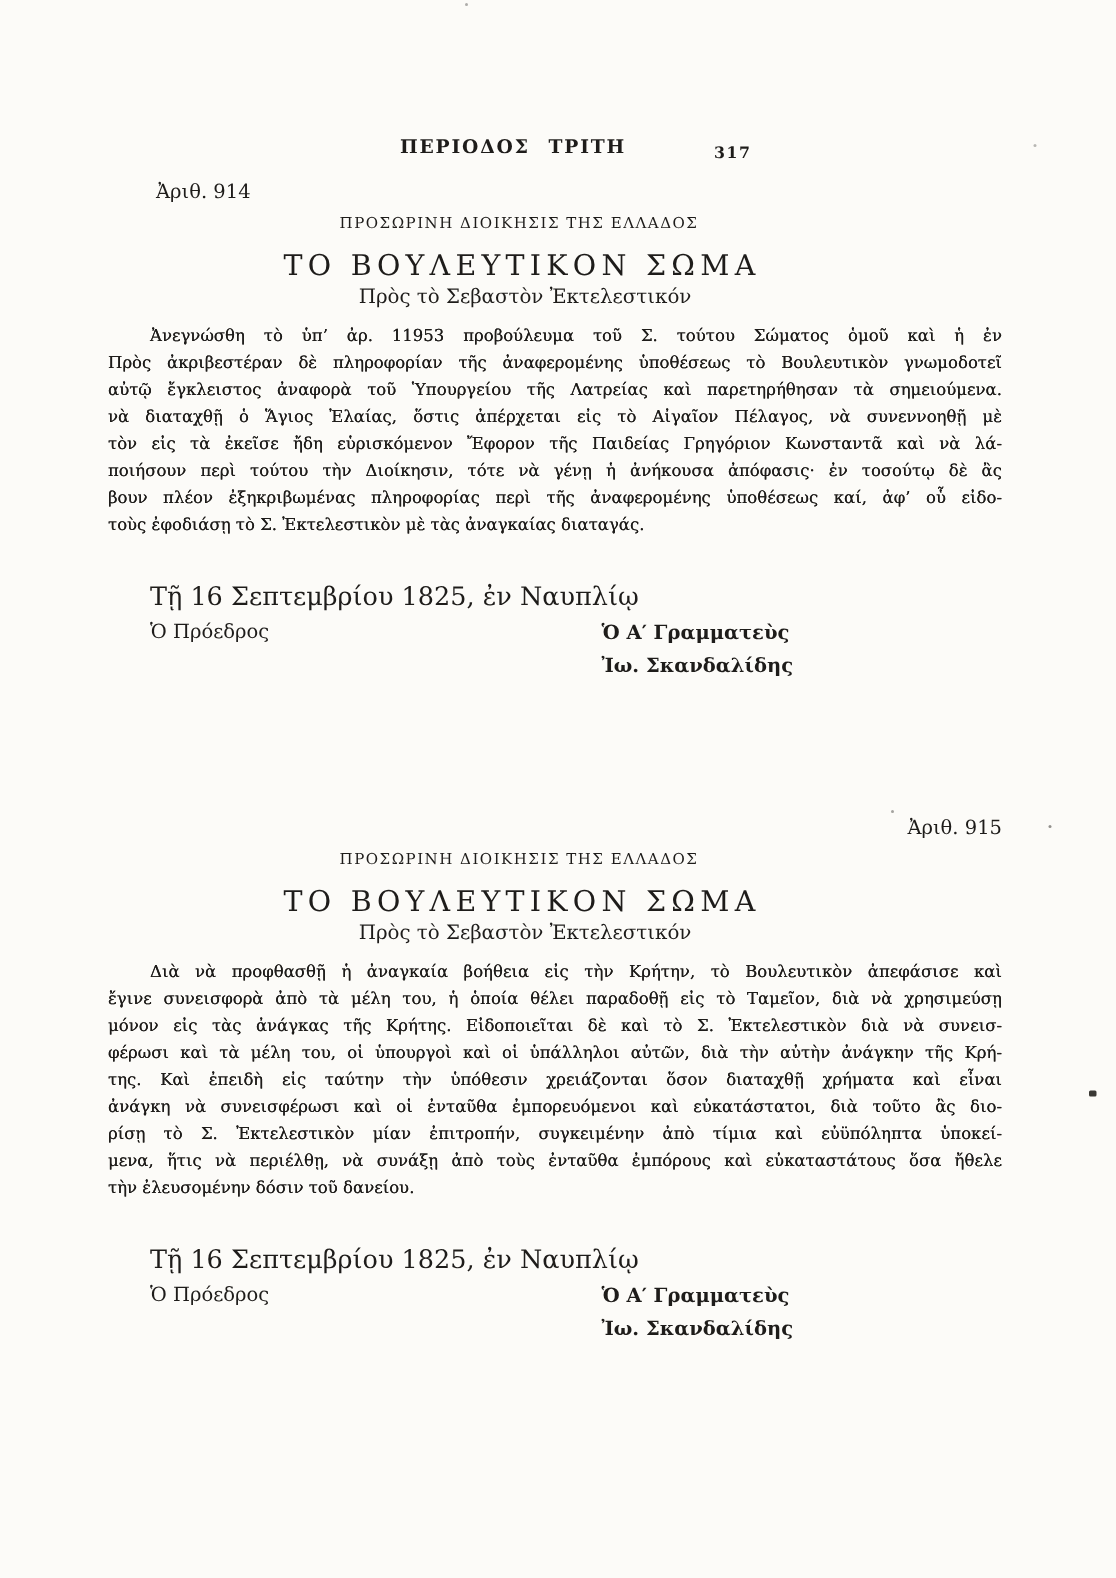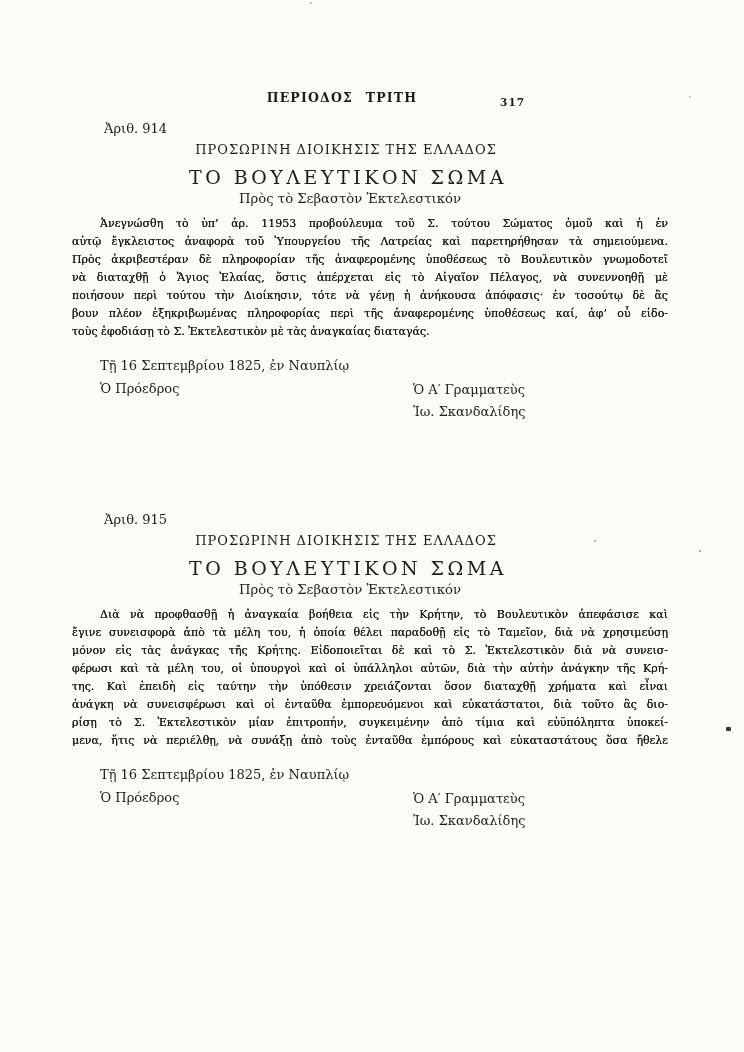--- a/index.html
+++ b/index.html
@@ -22,37 +22,37 @@
     text-align: center;
     padding-right: 56px;
     font-size: 12.5px;
     letter-spacing: 1.2px;
     word-spacing: 7px;
     font-weight: bold;
   }
   .page-number {
     position: absolute;
     top: 6px;
-    right: 143px;
+    right: 167px;
     font-size: 10.5px;
     letter-spacing: 1px;
     font-weight: bold;
     word-spacing: normal;
   }
   
   .doc-number {
     margin-top: 14px;
     font-size: 13px;
     margin-left: 32px;
   }
   .doc-title {
     margin-top: 4px;
     text-align: center;
     padding-right: 48px;
-    font-size: 13px;
+    font-size: 10px;
     font-weight: 500;
     letter-spacing: 1px;
     line-height: 20px;
   }
   .doc-body-heading {
     margin-top: 9px;
     text-align: center;
     padding-right: 44px;
     font-size: 19px;
     font-weight: 500;
@@ -70,37 +70,37 @@
   .doc-paragraph .line {
     font-size: 11px;
     line-height: 18px;
     text-align: justify;
     text-align-last: justify;
     text-shadow: 0 0 0.3px currentColor;
   }
   .doc-paragraph .line.first { padding-left: 28px; }
   .doc-paragraph .line.last  { text-align-last: left; }
   .doc-dateline {
-    margin-top: 16px;
+    margin-top: 31px;
     margin-left: 28px;
-    font-size: 13px;
+    font-size: 17px;
     line-height: 17px;
   }
   .sig-row {
     position: relative;
     margin-top: 6px;
     margin-left: 28px;
     height: 48px;
     font-size: 13px;
     line-height: 17px;
   }
-  .sig-right { position: absolute; left: 313px; top: 1px; }
+  .sig-right { position: absolute; left: 301px; top: 1px; font-weight: bold; }
   .sig-right-title, .sig-right-name { display: block; }
   .sig-right-name { margin-top: 5px; }
-  .doc-2 .doc-number { margin-top: 84px; }
+  .doc-2 .doc-number { margin-top: 84px; text-align: right; }
   
   .speck { position: absolute; background: #3a3834; border-radius: 1px; }
   .speck-1 { left: 726px; top: 727px; width: 5px; height: 4px; }
   .speck-2 { left: 699px; top: 550px; width: 2px; height: 2px; opacity: .55; }
   .speck-3 { left: 594px; top: 540px; width: 2px; height: 2px; opacity: .45; }
   .speck-4 { left: 310px; top: 2px;  width: 2px; height: 2px; opacity: .4; }
   .speck-5 { left: 689px; top: 96px; width: 2px; height: 2px; opacity: .35; }
 </style>
 </head>
 <body>
@@ -112,23 +112,24 @@
     <span class="page-number">317</span>
   </header>
 
   <section class="doc doc-1">
     <div class="doc-number">Ἀριθ. 914</div>
     <h1 class="doc-title">ΠΡΟΣΩΡΙΝΗ ΔΙΟΙΚΗΣΙΣ ΤΗΣ ΕΛΛΑΔΟΣ</h1>
     <h2 class="doc-body-heading">ΤΟ ΒΟΥΛΕΥΤΙΚΟΝ ΣΩΜΑ</h2>
     <div class="doc-addressee">Πρὸς τὸ Σεβαστὸν Ἐκτελεστικόν</div>
     <div class="doc-paragraph">
         <div class="line first">Ἀνεγνώσθη τὸ ὑπ’ ἀρ. 11953 προβούλευμα τοῦ Σ. τούτου Σώματος ὁμοῦ καὶ ἡ ἐν</div>
+        <div class="line">Πρὸς ἀκριβεστέραν δὲ πληροφορίαν τῆς ἀναφερομένης ὑποθέσεως τὸ Βουλευτικὸν γνωμοδοτεῖ</div>
         <div class="line">αὐτῷ ἔγκλειστος ἀναφορὰ τοῦ Ὑπουργείου τῆς Λατρείας καὶ παρετηρήθησαν τὰ σημειούμενα.</div>
-        <div class="line">Πρὸς ἀκριβεστέραν δὲ πληροφορίαν τῆς ἀναφερομένης ὑποθέσεως τὸ Βουλευτικὸν γνωμοδοτεῖ</div>
         <div class="line">νὰ διαταχθῇ ὁ Ἅγιος Ἐλαίας, ὅστις ἀπέρχεται εἰς τὸ Αἰγαῖον Πέλαγος, νὰ συνεννοηθῇ μὲ</div>
+        <div class="line">τὸν εἰς τὰ ἐκεῖσε ἤδη εὑρισκόμενον Ἔφορον τῆς Παιδείας Γρηγόριον Κωνσταντᾶ καὶ νὰ λά-</div>
         <div class="line">ποιήσουν περὶ τούτου τὴν Διοίκησιν, τότε νὰ γένῃ ἡ ἀνήκουσα ἀπόφασις· ἐν τοσούτῳ δὲ ἂς</div>
         <div class="line">βουν πλέον ἐξηκριβωμένας πληροφορίας περὶ τῆς ἀναφερομένης ὑποθέσεως καί, ἀφ’ οὗ εἰδο-</div>
         <div class="line last">τοὺς ἐφοδιάσῃ τὸ Σ. Ἐκτελεστικὸν μὲ τὰς ἀναγκαίας διαταγάς.</div>
       </div>
     <div class="doc-dateline">Τῇ 16 Σεπτεμβρίου 1825, ἐν Ναυπλίῳ</div>
     <div class="sig-row">
       <span class="sig-left">Ὁ Πρόεδρος</span>
       <span class="sig-right">
         <span class="sig-right-title">Ὁ Α′ Γραμματεὺς</span>
         <span class="sig-right-name">Ἰω. Σκανδαλίδης</span>
@@ -143,20 +144,21 @@
     <div class="doc-addressee">Πρὸς τὸ Σεβαστὸν Ἐκτελεστικόν</div>
     <div class="doc-paragraph">
         <div class="line first">Διὰ νὰ προφθασθῇ ἡ ἀναγκαία βοήθεια εἰς τὴν Κρήτην, τὸ Βουλευτικὸν ἀπεφάσισε καὶ</div>
         <div class="line">ἔγινε συνεισφορὰ ἀπὸ τὰ μέλη του, ἡ ὁποία θέλει παραδοθῇ εἰς τὸ Ταμεῖον, διὰ νὰ χρησιμεύσῃ</div>
         <div class="line">μόνον εἰς τὰς ἀνάγκας τῆς Κρήτης. Εἰδοποιεῖται δὲ καὶ τὸ Σ. Ἐκτελεστικὸν διὰ νὰ συνεισ-</div>
         <div class="line">φέρωσι καὶ τὰ μέλη του, οἱ ὑπουργοὶ καὶ οἱ ὑπάλληλοι αὐτῶν, διὰ τὴν αὐτὴν ἀνάγκην τῆς Κρή-</div>
         <div class="line">της. Καὶ ἐπειδὴ εἰς ταύτην τὴν ὑπόθεσιν χρειάζονται ὅσον διαταχθῇ χρήματα καὶ εἶναι</div>
         <div class="line">ἀνάγκη νὰ συνεισφέρωσι καὶ οἱ ἐνταῦθα ἐμπορευόμενοι καὶ εὐκατάστατοι, διὰ τοῦτο ἂς διο-</div>
         <div class="line">ρίσῃ τὸ Σ. Ἐκτελεστικὸν μίαν ἐπιτροπήν, συγκειμένην ἀπὸ τίμια καὶ εὐϋπόληπτα ὑποκεί-</div>
         <div class="line">μενα, ἥτις νὰ περιέλθῃ, νὰ συνάξῃ ἀπὸ τοὺς ἐνταῦθα ἐμπόρους καὶ εὐκαταστάτους ὅσα ἤθελε</div>
+        <div class="line last">τὴν ἐλευσομένην δόσιν τοῦ δανείου.</div>
       </div>
     <div class="doc-dateline">Τῇ 16 Σεπτεμβρίου 1825, ἐν Ναυπλίῳ</div>
     <div class="sig-row">
       <span class="sig-left">Ὁ Πρόεδρος</span>
       <span class="sig-right">
         <span class="sig-right-title">Ὁ Α′ Γραμματεὺς</span>
         <span class="sig-right-name">Ἰω. Σκανδαλίδης</span>
       </span>
     </div>
   </section>

